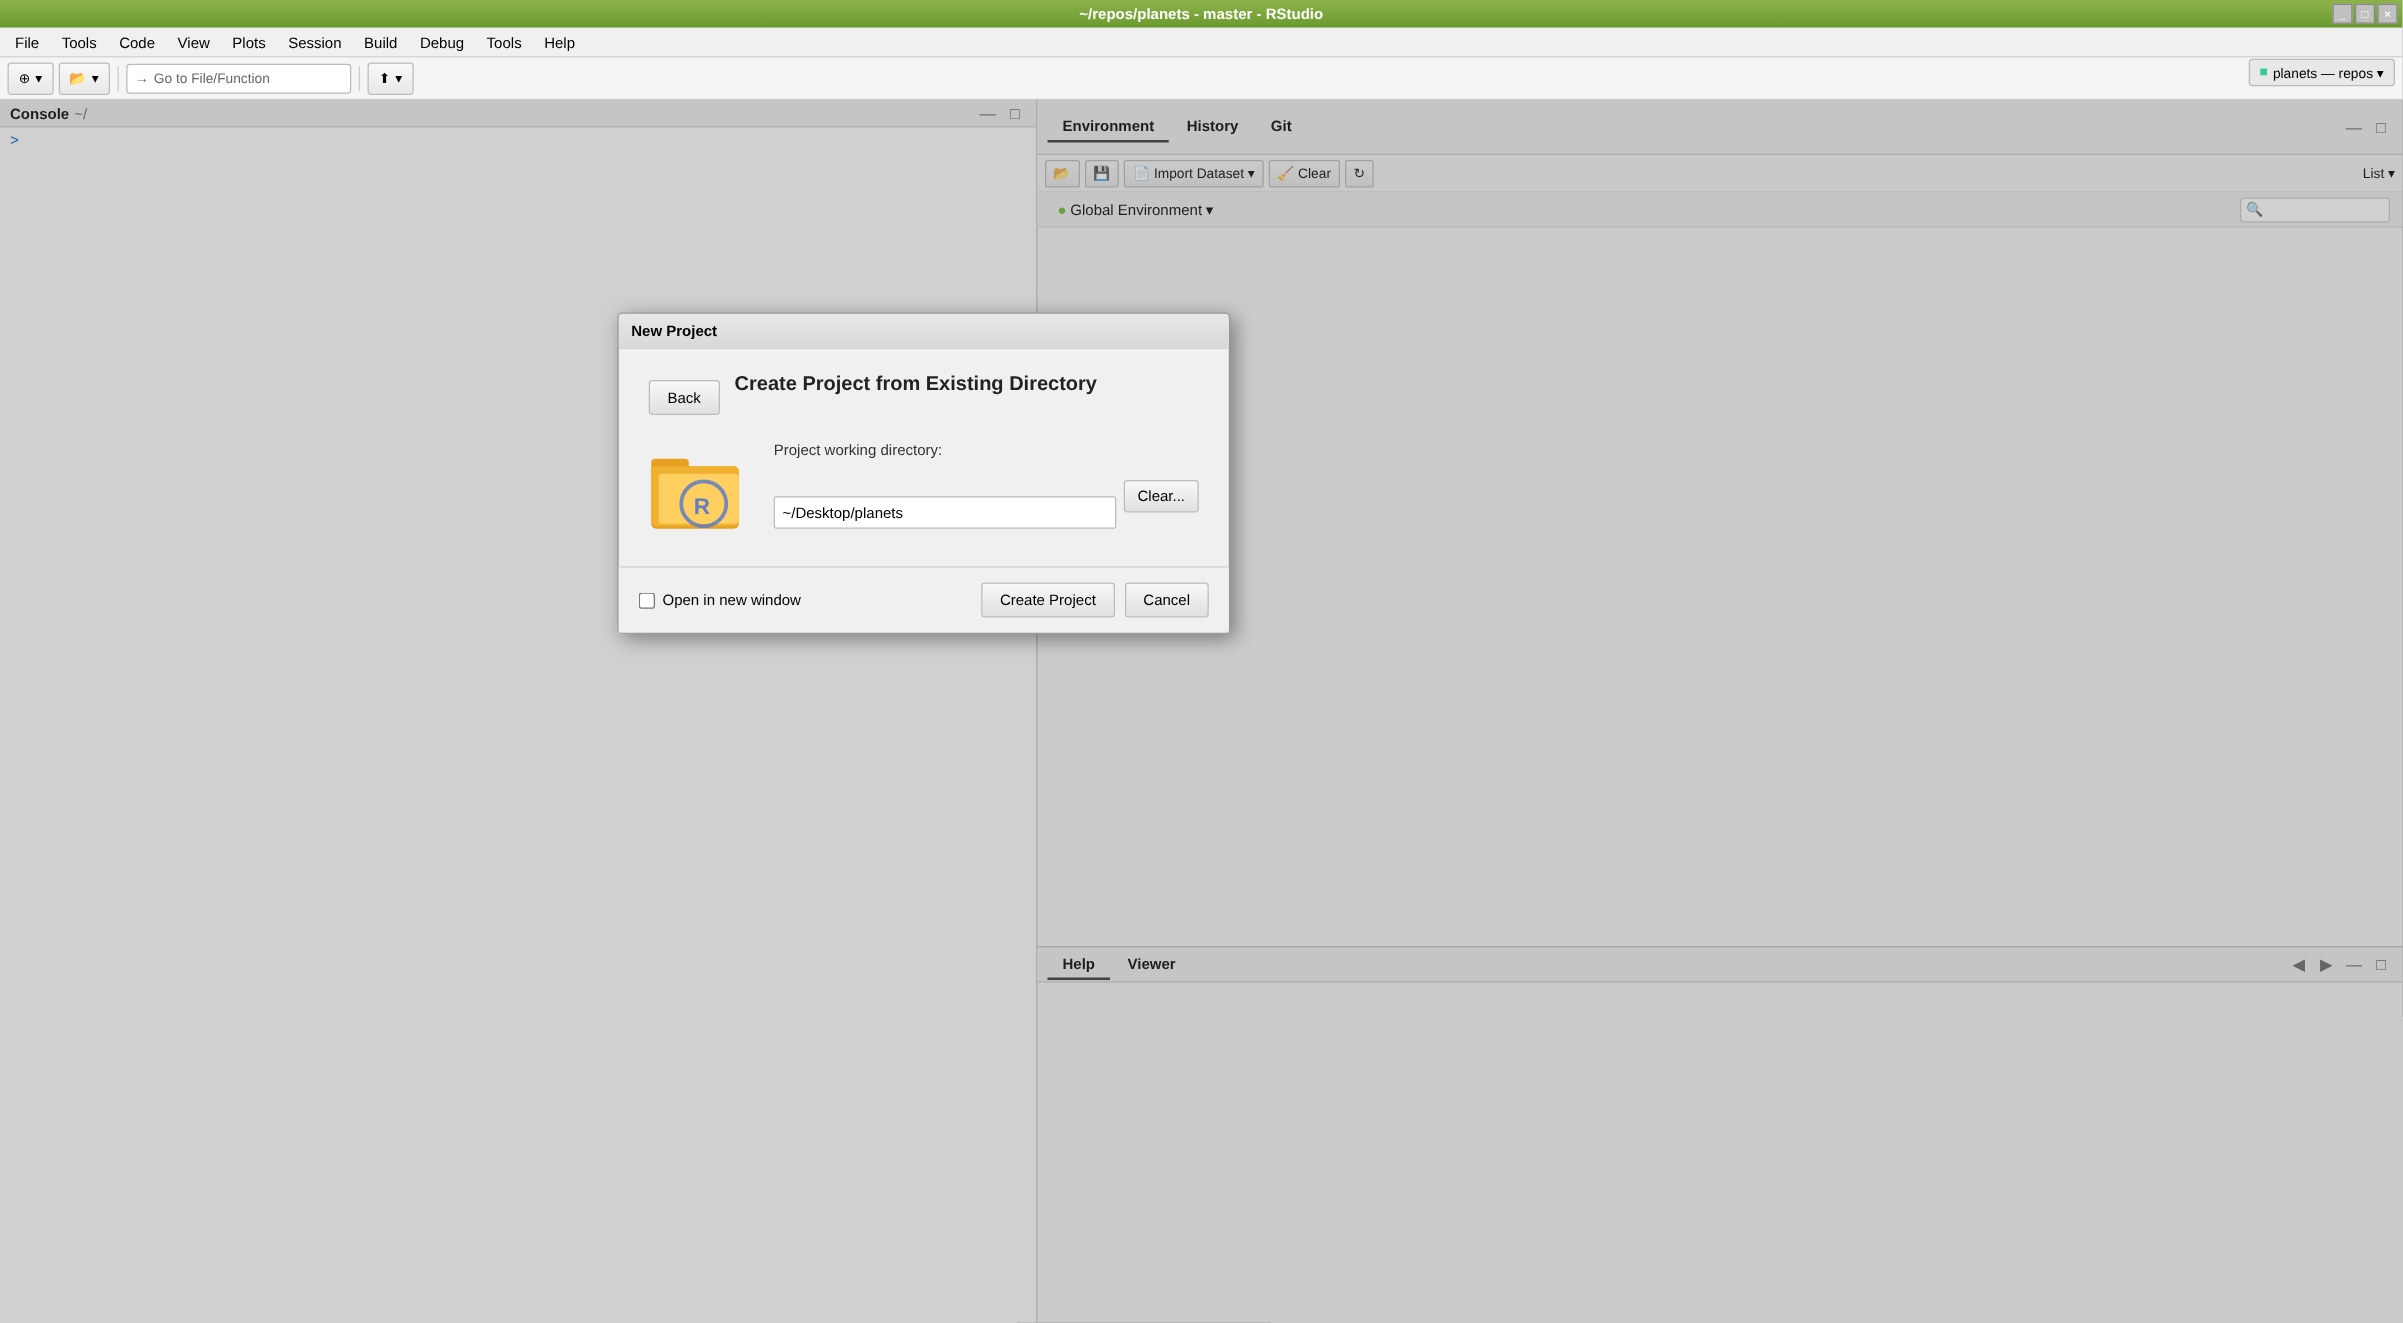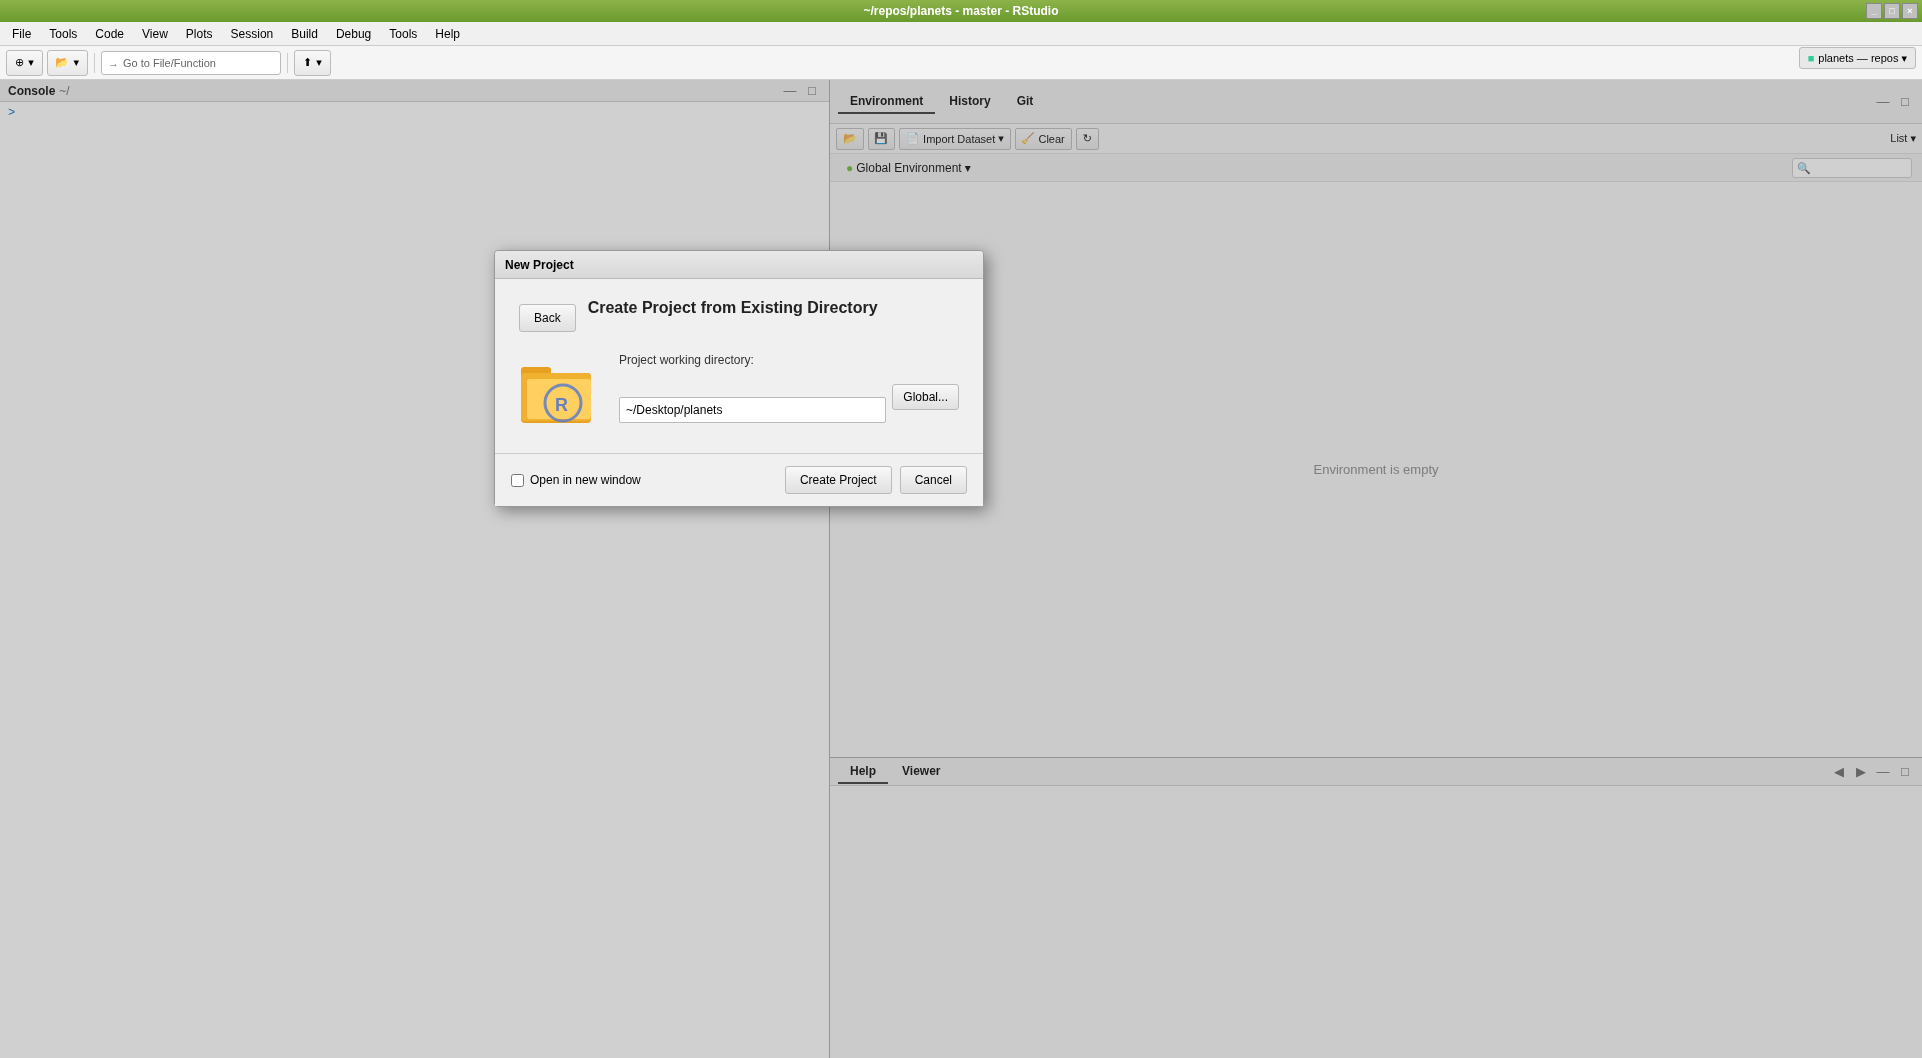--- a/index.html
+++ b/index.html
@@ -545,23 +545,20 @@
         </div>
       </div>
       <div class="env-global-bar">
         <div class="env-global-btn">
           <span style="color:#6b3;">●</span>
           <span>Global Environment</span>
           <span>▾</span>
         </div>
         <input class="env-search" type="text" placeholder="🔍" style="">
       </div>
-      <div class="env-empty">
-        <span>Environment is empty</span>
-      </div>
     </div>
 
     <div class="right-bottom">
       <div class="help-tabs">
         <div class="help-tabs-left">
           <span class="help-tab active">Help</span>
           <span class="help-tab">Viewer</span>
         </div>
         <div class="help-controls">
           <button class="panel-ctrl-btn">◀</button>
@@ -598,21 +595,21 @@
           <rect x="8" y="26" width="64" height="40" rx="3" fill="#ffd060"></rect>
 
           <ellipse cx="44" cy="50" rx="18" ry="18" fill="none" stroke="#5577cc" stroke-width="3" opacity="0.8"></ellipse>
           <text x="36" y="58" font-family="Arial" font-weight="bold" font-size="18" fill="#5577cc" opacity="0.9">R</text>
         </svg>
       </div>
       <div class="dialog-form">
         <div class="form-label">Project working directory:</div>
         <div class="form-row">
           <input class="form-input" type="text" id="dir-input" value="~/Desktop/planets" style="">
-          <button class="browse-btn">Global...</button>
+          <button class="browse-btn">Clear...</button>
         </div>
       </div>
     </div>
   </div>
   <div class="dialog-footer">
     <div class="checkbox-row">
       <input type="checkbox" id="new-window-cb" style="">
       <label for="new-window-cb">Open in new window</label>
     </div>
     <div class="footer-btns">

